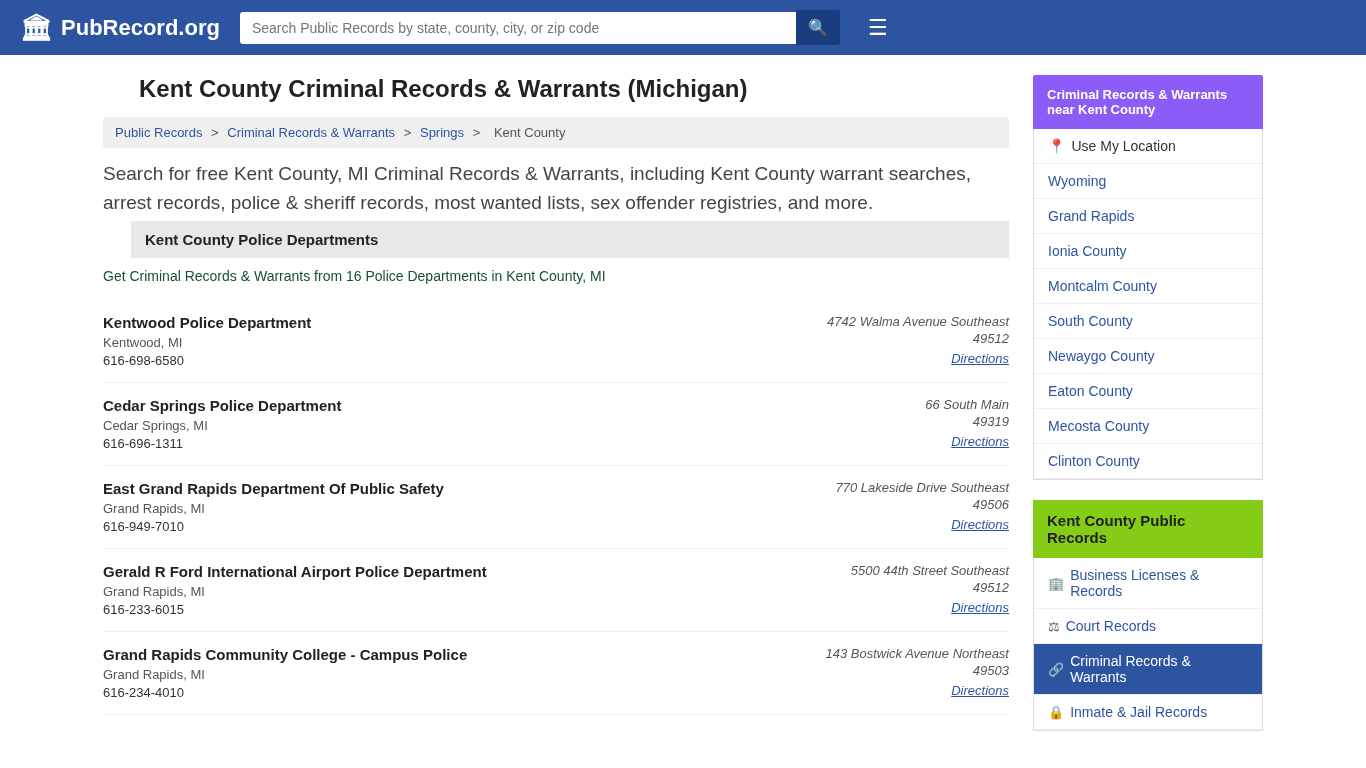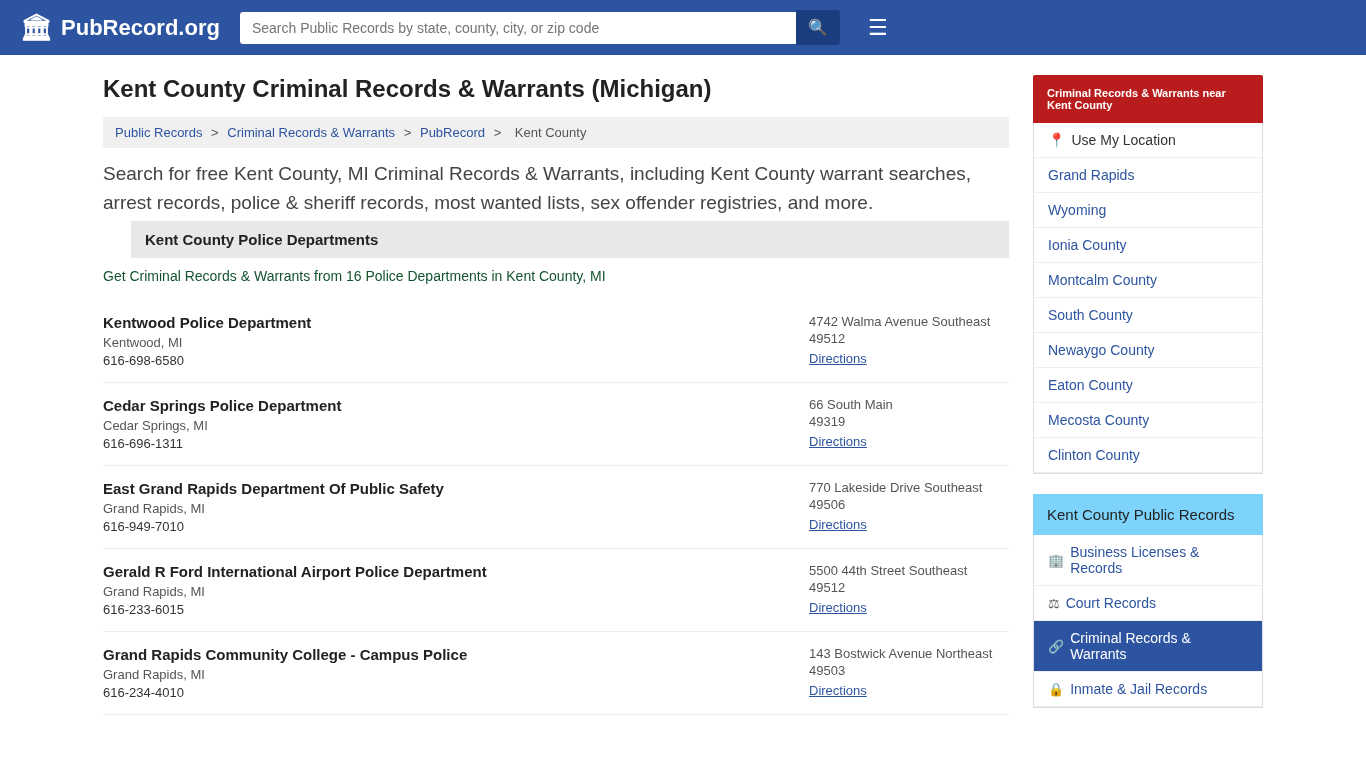--- a/index.html
+++ b/index.html
@@ -65,20 +65,21 @@
     }
 
     
     .content { flex: 1; }
 
     .page-title {
       font-size: 24px;
       font-weight: bold;
       color: #222;
       margin-bottom: 14px;
+      margin-left: 36px;
     }
 
     .breadcrumb {
       background: #f0f0f0;
       padding: 8px 12px;
       font-size: 13px;
       color: #555;
       margin-bottom: 12px;
       border-radius: 2px;
     }
@@ -131,23 +132,24 @@
     .dept-address-city {
       font-size: 13px;
       color: #555;
       margin-bottom: 3px;
     }
     .dept-phone {
       font-size: 13px;
       color: #333;
     }
     .dept-right {
-      text-align: left;
+      text-align: right;
       min-width: 220px;
       padding-left: 20px;
+      font-style: italic;
     }
     .dept-street {
       font-size: 13px;
       color: #555;
       margin-bottom: 2px;
     }
     .dept-zip {
       font-size: 13px;
       color: #555;
       margin-bottom: 4px;
@@ -158,24 +160,24 @@
       font-size: 13px;
       cursor: pointer;
     }
 
     
     .sidebar {
       width: 230px;
       flex-shrink: 0;
     }
     .sidebar-box {
-      background: #b91c1c;
+      background: #8b5cf6;
       color: #fff;
       padding: 12px 14px;
-      font-size: 11px;
+      font-size: 13px;
       font-weight: bold;
       margin-bottom: 0;
       border-radius: 2px 2px 0 0;
     }
     .sidebar-list {
       border: 1px solid #ddd;
       border-top: none;
       margin-bottom: 20px;
     }
     .sidebar-item {
@@ -190,25 +192,25 @@
     }
     .sidebar-item.location-item {
       color: #333;
     }
     .sidebar-item .loc-icon {
       color: #2d54a0;
       font-size: 14px;
     }
 
     .sidebar-box2 {
-      background: #7dd3fc;
+      background: #84cc16;
       color: #222;
       padding: 12px 14px;
       font-size: 15px;
-      font-weight: normal;
+      font-weight: bold;
       margin-bottom: 0;
     }
     .sidebar-list2 {
       border: 1px solid #ddd;
       border-top: none;
     }
     .sidebar-item2 {
       padding: 9px 14px;
       font-size: 14px;
       color: #2d54a0;
@@ -251,21 +253,21 @@
 <div class="main-container">
 
   <div class="content">
     <h1 class="page-title">Kent County Criminal Records &amp; Warrants (Michigan)</h1>
 
     <div class="breadcrumb">
       <a href="#">Public Records</a>
       <span> &gt; </span>
       <a href="#">Criminal Records &amp; Warrants</a>
       <span> &gt; </span>
-      <a href="#">PubRecord</a>
+      <a href="#">Springs</a>
       <span> &gt; </span>
       <span>Kent County</span>
     </div>
 
     <p class="description">Search for free Kent County, MI Criminal Records &amp; Warrants, including Kent County warrant searches, arrest records, police &amp; sheriff records, most wanted lists, sex offender registries, and more.</p>
 
     <div class="section-header">Kent County Police Departments</div>
     <p class="section-sub">Get Criminal Records &amp; Warrants from 16 Police Departments in Kent County, MI</p>
 
     <div>
@@ -342,24 +344,24 @@
 
     <div class="sidebar-box">
       Criminal Records &amp; Warrants near Kent County
     </div>
     <div class="sidebar-list">
       <div class="sidebar-item location-item">
         <span class="loc-icon">📍</span>
         <span>Use My Location</span>
       </div>
       <div class="sidebar-item">
+        <span>Wyoming</span>
+      </div>
+      <div class="sidebar-item">
         <span>Grand Rapids</span>
-      </div>
-      <div class="sidebar-item">
-        <span>Wyoming</span>
       </div>
       <div class="sidebar-item">
         <span>Ionia County</span>
       </div>
       <div class="sidebar-item">
         <span>Montcalm County</span>
       </div>
       <div class="sidebar-item">
         <span>South County</span>
       </div>

